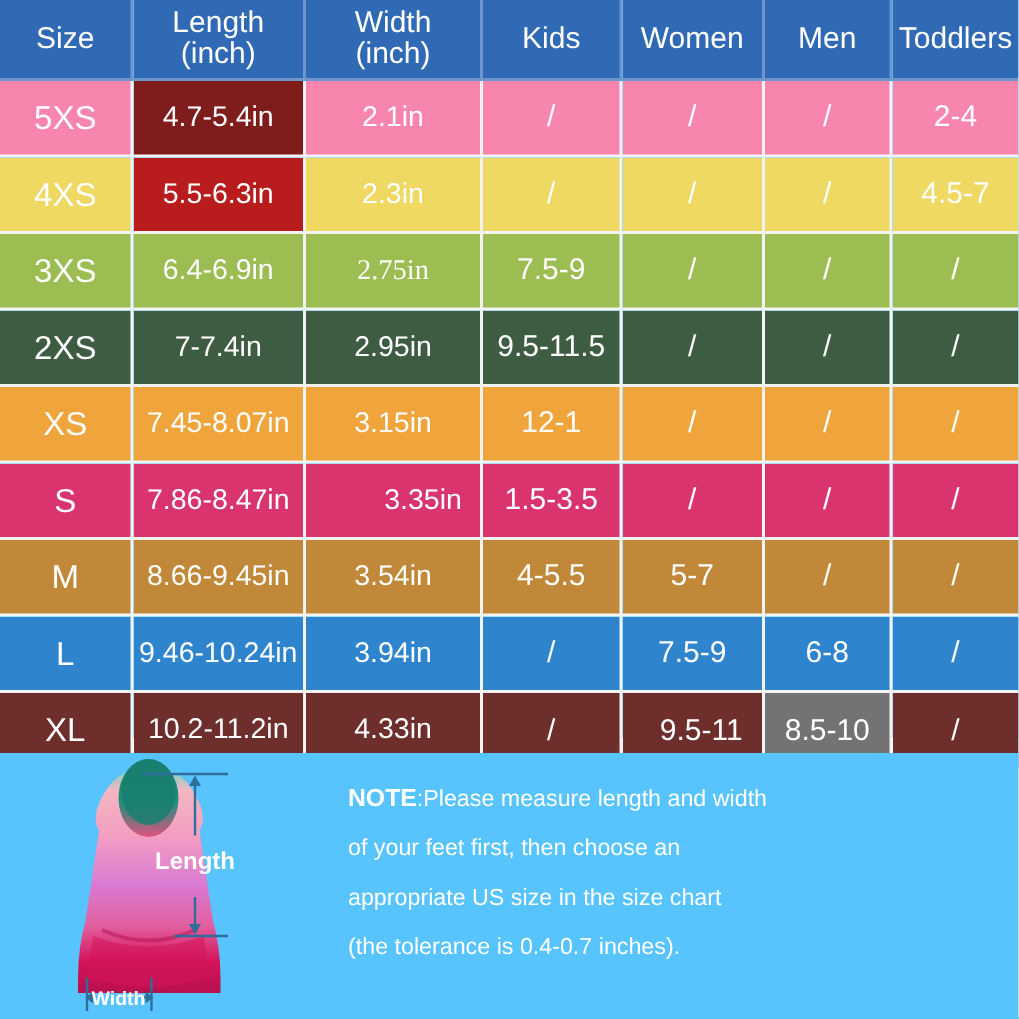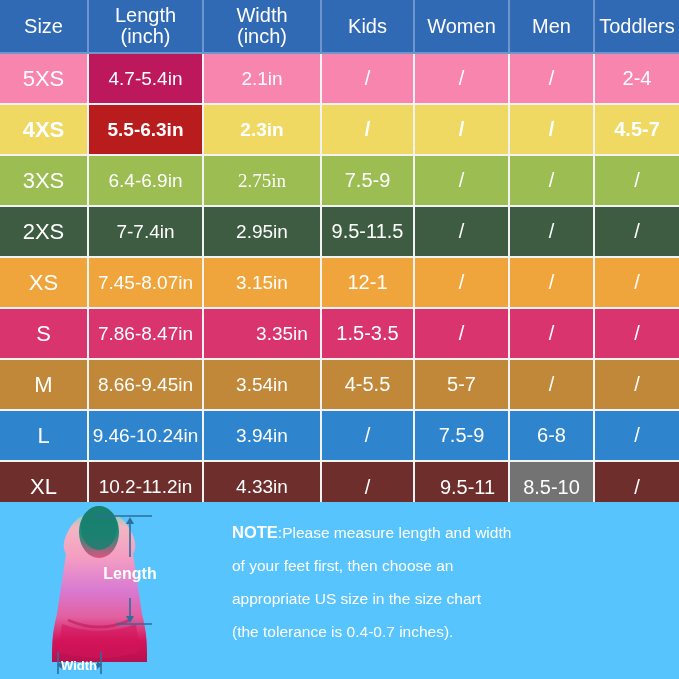--- a/index.html
+++ b/index.html
@@ -64,21 +64,21 @@
   .hdr-sub { display: block; }
 
   tbody tr { height: 51px; border-radius: 16px; }
   tbody td { font-size: 20px; }
   tbody td.size-cell { font-size: 22px; }
   tbody td.len-cell,
   tbody td.wid-cell { font-size: 19px; }
 
   
   tr.r-5xs td { background: #f885ae; }
-  tr.r-4xs td { background: #efd963; font-weight: bold; }
+  tr.r-4xs td { background: #efd963; }
   tr.r-3xs td { background: #9cbd52; }
   tr.r-2xs td { background: #3e5c42; }
   tr.r-xs  td { background: #f0a53c; }
   tr.r-s   td { background: #d9346e; }
   tr.r-m   td { background: #c08838; }
   tr.r-l   td { background: #2e85ce; }
   tr.r-xl  td { background: #6e2e2b; border-bottom: none; }
 
   
   .note-panel {
@@ -151,21 +151,21 @@
         </th>
         <th>
           <span>Toddlers</span>
         </th>
       </tr>
     </thead>
     <tbody>
 
       <tr class="r-5xs">
         <td class="size-cell" style="background: rgb(248, 133, 174);">5XS</td>
-        <td class="len-cell" style="background: #be185d; margin-top: 14px;">4.7-5.4in</td>
+        <td class="len-cell" style="background: #7f1d1d; margin-top: 14px;">4.7-5.4in</td>
         <td class="wid-cell" style="background: rgb(248, 133, 174);">2.1in</td>
         <td style="background: rgb(248, 133, 174);">/</td>
         <td style="background: rgb(248, 133, 174);">/</td>
         <td style="background: rgb(248, 133, 174);">/</td>
         <td style="background: rgb(248, 133, 174);">2-4</td>
       </tr>
 
       <tr class="r-4xs">
         <td class="size-cell" style="background: rgb(239, 217, 99);">4XS</td>
         <td class="len-cell" style="background: #b91c1c;">5.5-6.3in</td>

